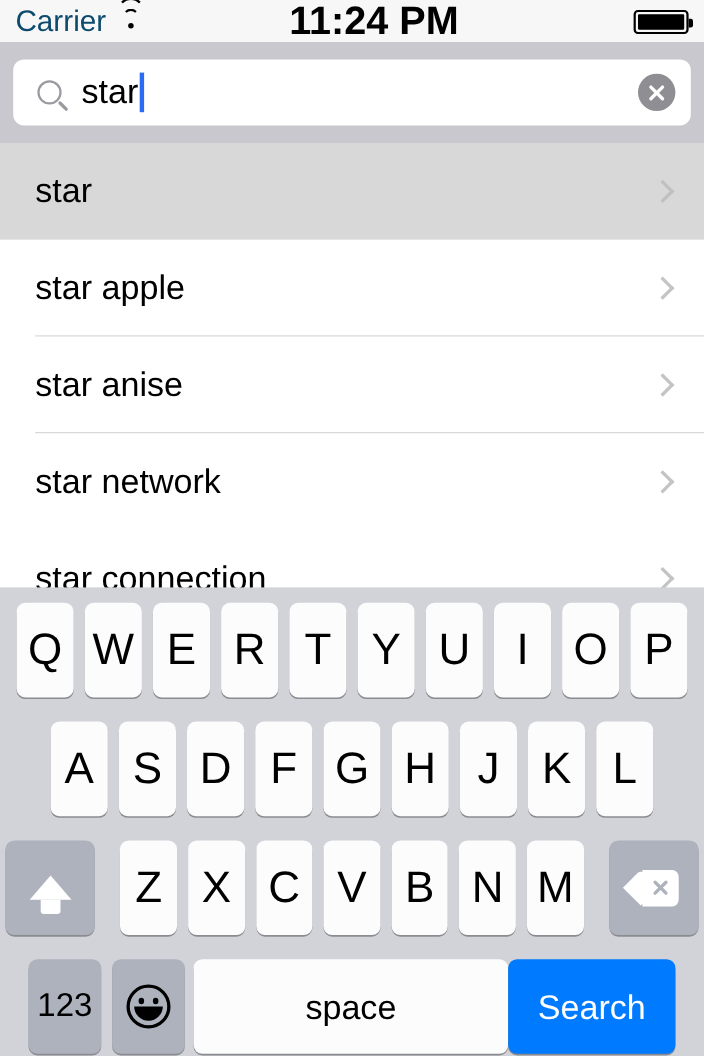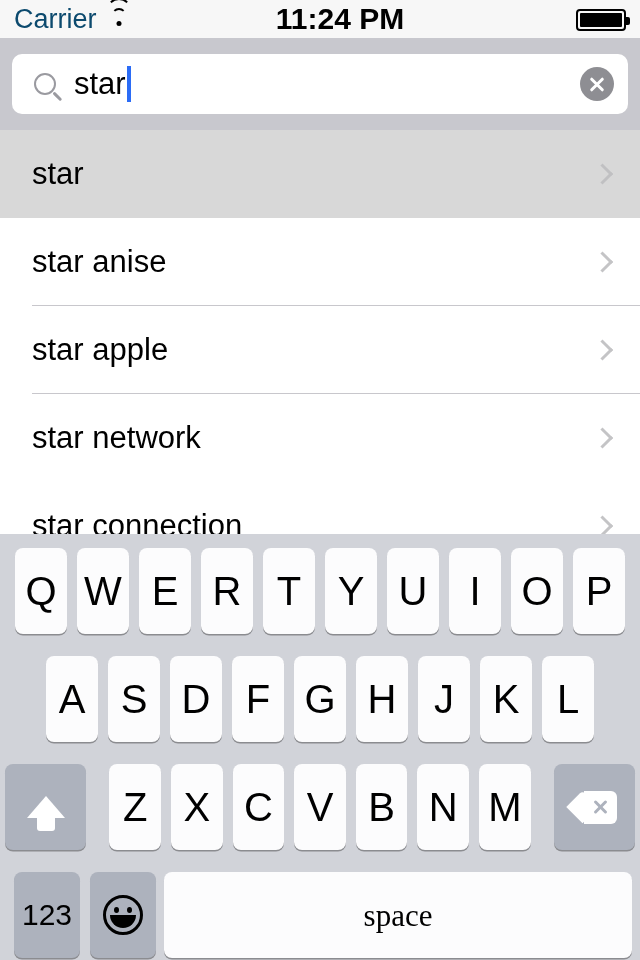--- a/index.html
+++ b/index.html
@@ -33,21 +33,21 @@
     border-radius:50%;
   }
   .wifi i:nth-child(1){ width:25px; height:25px; bottom:6px; }
   .wifi i:nth-child(2){ width:15px; height:15px; bottom:6px; }
   .wifi i:nth-child(3){
     width:5px; height:5px; background:#000; border-radius:50%;
     border:none; bottom:3px;
   }
   .sb-time {
     position:absolute; left:0; width:640px; top:4px;
-    text-align:center; font-size:30px; font-weight:bold; color:#000; line-height:30px;padding-left:40px;
+    text-align:center; font-size:36px; font-weight:bold; color:#000; line-height:30px;padding-left:40px;
   }
   .battery {
     position:absolute; right:14px; top:9px;
     width:50px; height:22px; border:2.5px solid #000; border-radius:4px;
     padding:2px;
   }
   .battery::after{
     content:""; position:absolute; right:-6px; top:6px;
     width:4px; height:8px; background:#000; border-radius:0 2px 2px 0;
   }
@@ -156,41 +156,41 @@
     width:23px; height:23px; background:#fff; border-radius:4px 0 0 0;
   }
   .del .x1,.del .x2{
     position:absolute; right:8px; top:50%; width:17px; height:3px;
     background:#adb2bd; border-radius:2px;
   }
   .del .x1{ transform:translateY(-50%) rotate(45deg); }
   .del .x2{ transform:translateY(-50%) rotate(-45deg); }
 
   
-  .krow.r4 { padding:0 8px; }
+  .krow.r4 { padding:0 20px; }
   .key.num {
     width:66px; height:86px; font-size:30px; margin:0 5px 0 6px;
   }
   .key.emoji { width:66px; height:86px; margin:0 8px 0 5px; }
   .smiley {
     width:40px; height:40px; border:3px solid #000; border-radius:50%;
     position:relative;
   }
   .smiley .eye{
     position:absolute; top:9px; width:5px; height:6px; background:#000; border-radius:50%;
   }
   .smiley .eye.l{ left:8px; }
   .smiley .eye.r{ right:8px; }
   .smiley .mouth{
     position:absolute; left:50%; transform:translateX(-50%); top:17px;
     width:26px; height:13px; background:#000;
     border-radius:0 0 14px 14px;
   }
   .key.space {
-    flex:1; height:86px; font-size:31px; margin:0 0;font-family:Liberation Serif, serif;
+    flex:1; height:86px; font-size:31px; margin:0 0;
   }
   .key.search {
     width:152px; height:86px; background:#007aff; color:#fff;
     font-size:31px; box-shadow:0 1.5px 0 #8b8c90; margin:0 6px 0 0;
   }
 </style>
 </head>
 <body>
 
 <div id="app">
@@ -223,26 +223,26 @@
       </div>
     </div>
   </div>
 
   <div class="list">
     <div class="row selected">
       <div class="row-label">star</div>
       <div class="chev"></div>
     </div>
     <div class="row">
+      <div class="row-label">star apple</div>
+      <div class="chev"></div>
+      <div class="sep"></div>
+    </div>
+    <div class="row">
       <div class="row-label">star anise</div>
-      <div class="chev"></div>
-      <div class="sep"></div>
-    </div>
-    <div class="row">
-      <div class="row-label">star apple</div>
       <div class="chev"></div>
       <div class="sep"></div>
     </div>
     <div class="row">
       <div class="row-label">star network</div>
       <div class="chev"></div>
 
     </div>
     <div class="row">
       <div class="row-label">star connection</div>
@@ -302,17 +302,18 @@
     <div class="krow r4">
       <div class="key mod num">123</div>
       <div class="key mod emoji">
         <div class="smiley">
           <div class="eye l"></div>
             <div class="eye r"></div>
             <div class="mouth"></div>
         </div>
       </div>
       <div class="key space">space</div>
+      <div class="key search">Search</div>
     </div>
 
   </div>
 
 </div>
 
 </body></html>

